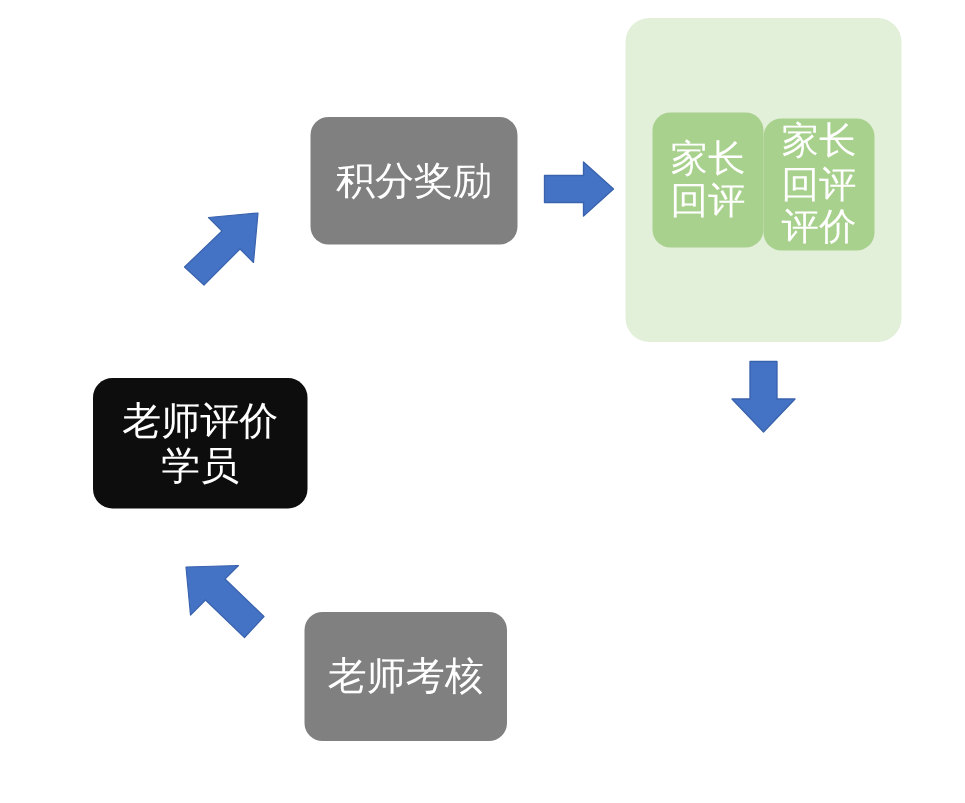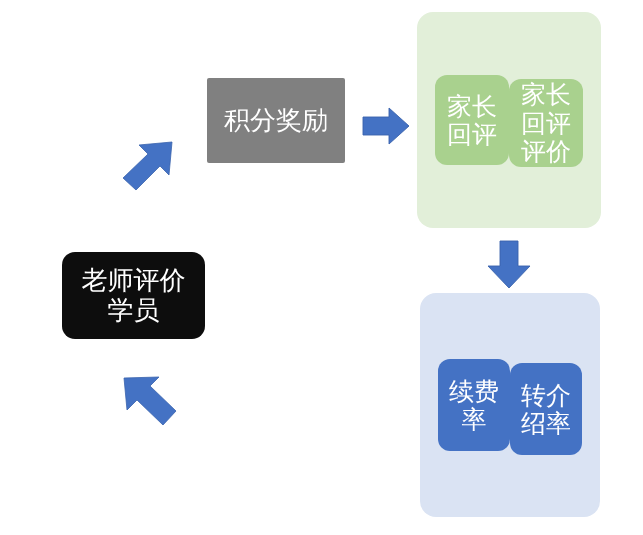--- a/index.html
+++ b/index.html
@@ -44,21 +44,21 @@
     width: 143px;
     height: 87px;
     background: #0d0d0d;
     border-radius: 13px;
     font-size: 26px;
   }
 
   
   .node-gray {
     background: #808080;
-    border-radius: 2px;
+    border-radius: 12px;
     font-size: 26px;
   }
   .node-points {
     left: 207px;
     top: 78px;
     width: 138px;
     height: 85px;
   }
   .node-review {
     left: 203px;
@@ -154,20 +154,21 @@
 </head>
 <body>
 
 <div id="canvas">
 
   <div class="node node-black">老师评价
 学员</div>
 
   <div class="node node-gray node-points">积分奖励</div>
 
+  <div class="node node-gray node-review">老师考核</div>
 
   <svg class="arrow arrow-up-right-to-points" viewBox="0 0 64 60" xmlns="http://www.w3.org/2000/svg">
     <polygon points="3,40 28,16 19,7 52,4 49,37 40,28 16,52" fill="#4472c4" stroke="#3a63ad" stroke-width="0.8" stroke-linejoin="round"></polygon>
   </svg>
 
   <svg class="arrow arrow-up-left-to-core" viewBox="0 0 70 60" xmlns="http://www.w3.org/2000/svg">
     <polygon points="4,6 39,5 30,14 56,39 43,53 17,28 7,38" fill="#4472c4" stroke="#3a63ad" stroke-width="0.8" stroke-linejoin="round"></polygon>
   </svg>
 
   <svg class="arrow arrow-right-points-to-green" viewBox="0 0 48 40" xmlns="http://www.w3.org/2000/svg">
@@ -177,18 +178,14 @@
   <svg class="arrow arrow-down-green-to-blue" viewBox="0 0 46 50" xmlns="http://www.w3.org/2000/svg">
     <polygon points="14,1 32,1 32,26 44,26 23,48 2,26 14,26" fill="#4472c4" stroke="#3a63ad" stroke-width="0.9" stroke-linejoin="round"></polygon>
   </svg>
 
   <div class="group group-green">
     <div class="chip chip-1">家长回评</div>
     <div class="chip chip-2">家长回评
 评价</div>
   </div>
 
-  <div class="group group-blue">
-    <div class="chip chip-1">续费率</div>
-    <div class="chip chip-2">转介绍率</div>
-  </div>
 
 </div>
 
 </body></html>

